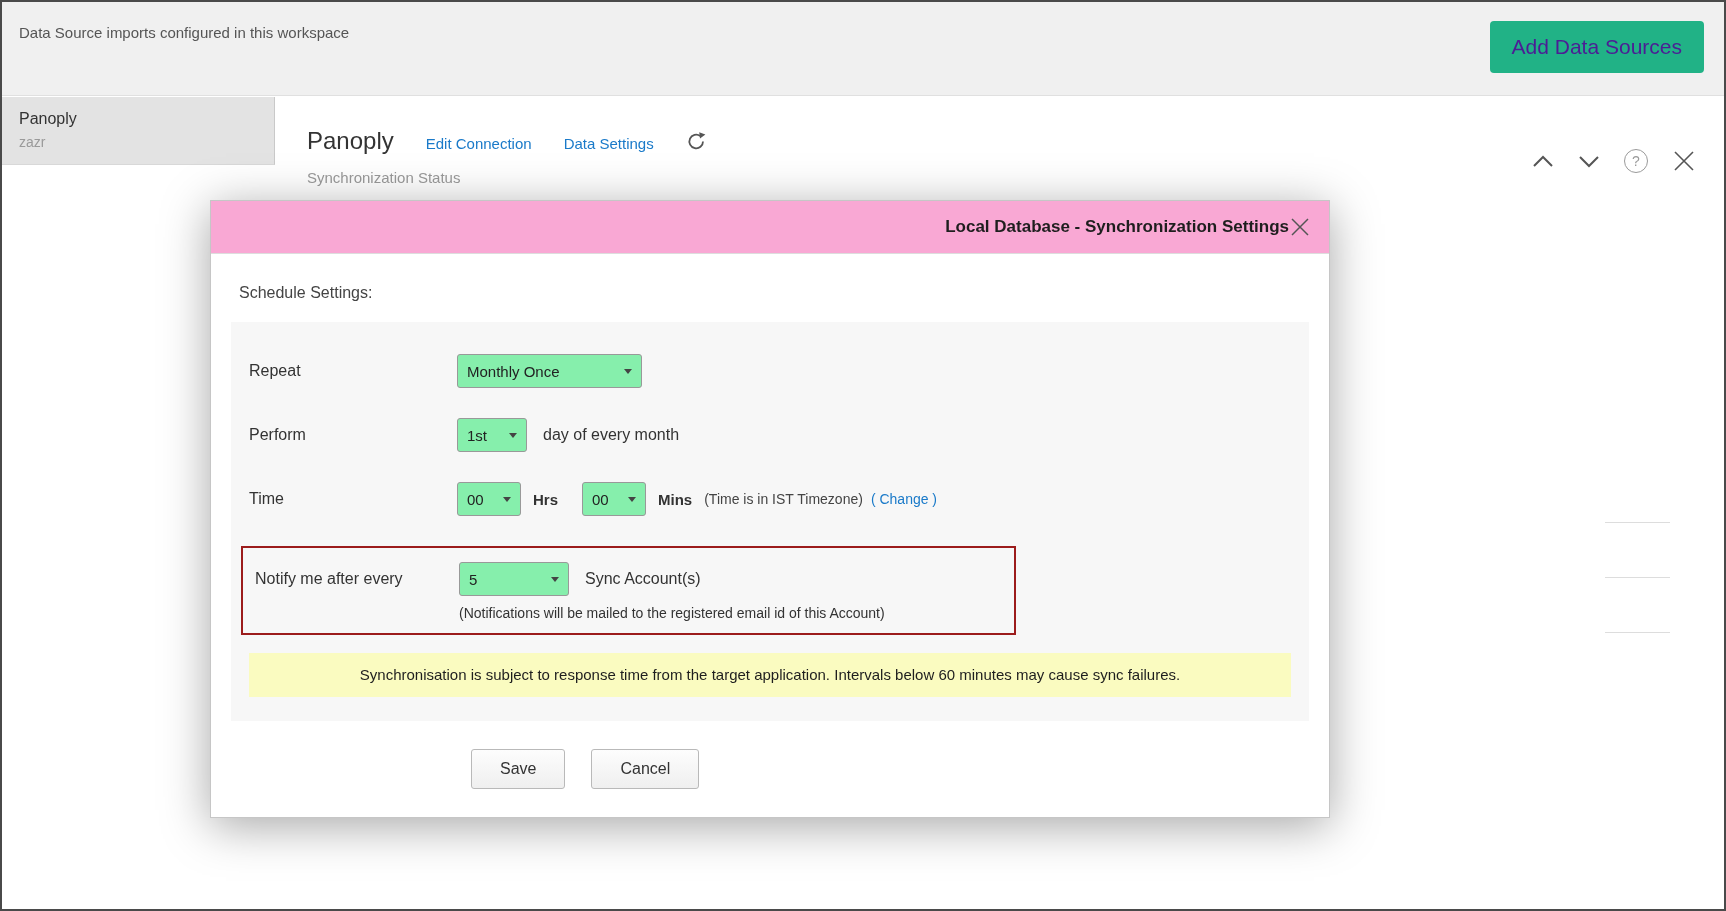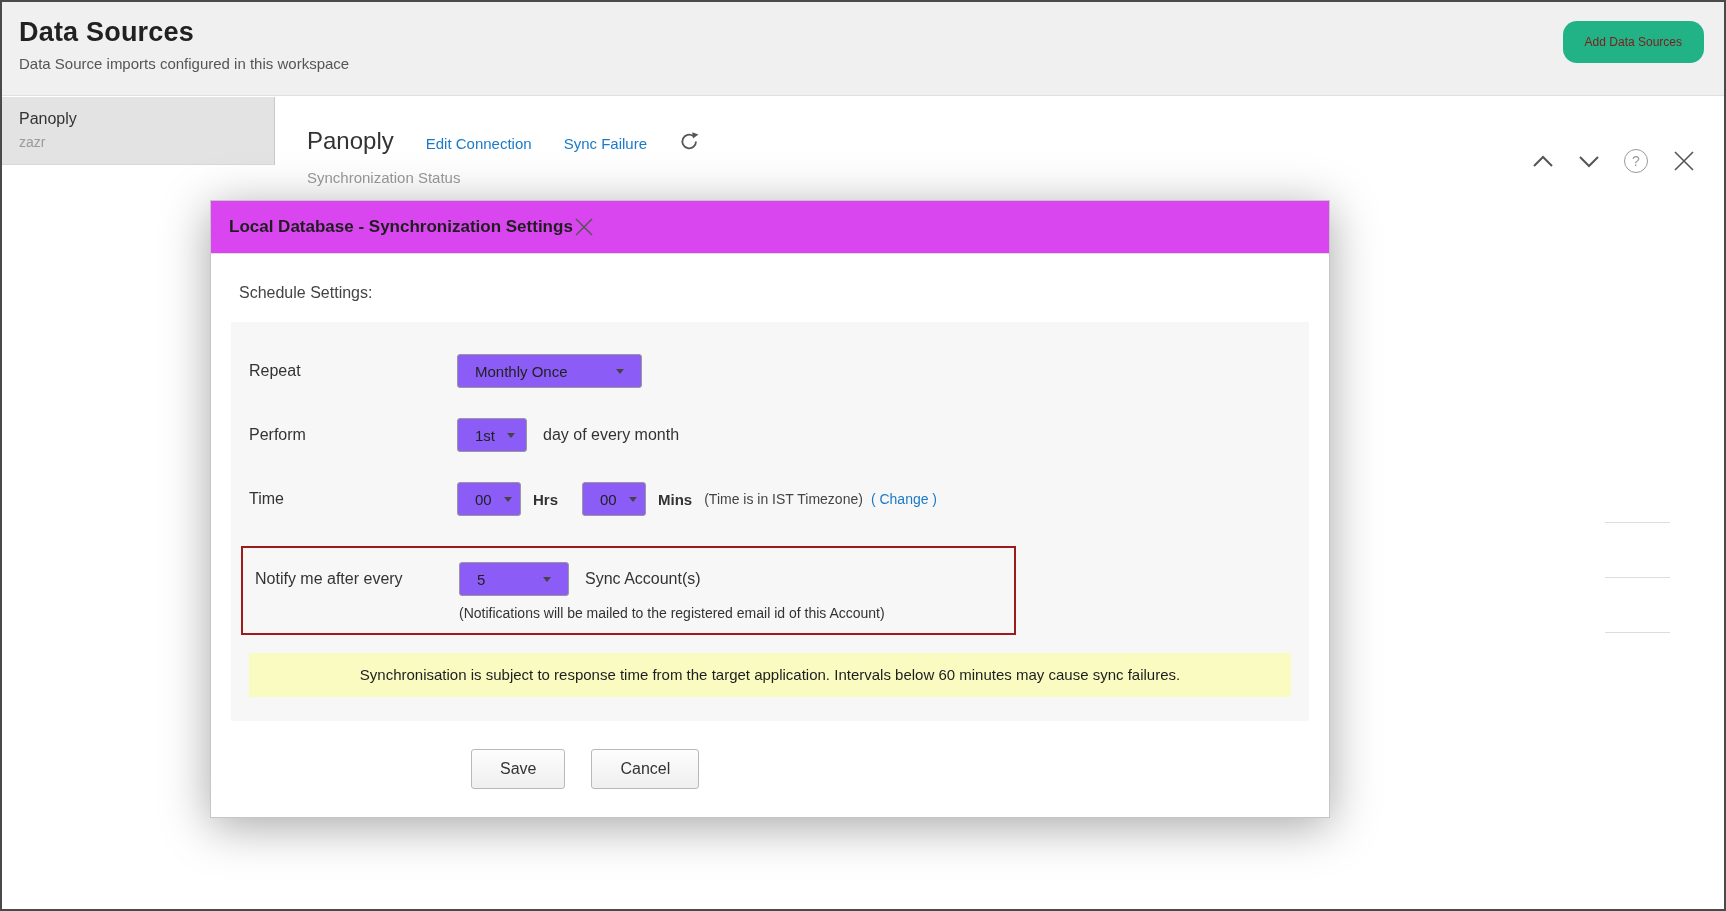--- a/index.html
+++ b/index.html
@@ -12,22 +12,22 @@
 
   
   .top-header {
     height: 94px; background: #f0f0f0; border-bottom: 1px solid #e0e0e0;
     padding: 15px 0 0 17px; position: relative;
   }
   .page-title { font-size: 27px; font-weight: 700; color: #212121; letter-spacing: .2px; }
   .page-subtitle { font-size: 15px; color: #555; margin-top: 7px; }
   .add-btn {
     position: absolute; right: 20px; top: 19px;
-    background: #21B286; color: #7f1d1d; border: none; border-radius: 14px;
-    padding: 14px 22px; font-size: 12px; cursor: pointer; font-family: inherit;
+    background: #21B286; color: #4c1d95; border: none; border-radius: 4px;
+    padding: 14px 22px; font-size: 21px; cursor: pointer; font-family: inherit;
   }
 
   
   .sidebar { position: absolute; left: 0; top: 95px; width: 273px; bottom: 0; background: #fff; }
   .sidebar-item {
     background: #e3e3e3; padding: 13px 17px 14px;
     border-right: 1px solid #c9c9c9; border-bottom: 1px solid #d8d8d8; cursor: pointer;
   }
   .sidebar-item-name { font-size: 16px; color: #333; }
   .sidebar-item-sub { font-size: 14px; color: #9a9a9a; margin-top: 6px; }
@@ -47,36 +47,36 @@
   }
   .bg-divider { position: absolute; height: 1px; background: #ddd; left: 1330px; width: 65px; }
 
   
   .modal {
     position: absolute; left: 208px; top: 198px; width: 1120px;
     background: #fff; border: 1px solid #c6c6c6;
     box-shadow: 0 8px 45px rgba(0,0,0,.35); z-index: 5;
   }
   .modal-header {
-    background: #d946ef; border-bottom: 1px solid #ddd;
-    display: flex; align-items: center; justify-content: flex-start;
+    background: #f9a8d4; border-bottom: 1px solid #ddd;
+    display: flex; align-items: center; justify-content: flex-end;
     padding: 15px 18px;
   }
   .modal-title { font-size: 17px; font-weight: 700; color: #1e1e1e; }
   .modal-body { padding: 24px 20px 28px; }
   .section-label { font-size: 16px; color: #444; margin: 6px 0 20px 8px; }
 
   .form-panel { background: #f7f7f7; padding: 32px 18px 24px; }
   .form-row { display: flex; align-items: center; margin-bottom: 30px; }
   .row-label { width: 208px; font-size: 16px; color: #333; flex: 0 0 auto; }
 
   .select {
     display: inline-flex; align-items: center; justify-content: space-between;
-    background: #8b5cf6; border: 1px solid #999; border-radius: 3px;
-    height: 34px; padding: 0 17px; font-size: 15px; color: #222; cursor: pointer; flex: 0 0 auto;
+    background: #86efac; border: 1px solid #999; border-radius: 3px;
+    height: 34px; padding: 0 9px; font-size: 15px; color: #222; cursor: pointer; flex: 0 0 auto;
   }
   .caret {
     width: 0; height: 0; border-left: 4px solid transparent; border-right: 4px solid transparent;
     border-top: 5px solid #444; margin-left: 12px; flex: 0 0 auto;
   }
   .w-lg { width: 185px; } .w-sm { width: 70px; } .w-xs { width: 64px; } .w-md { width: 110px; }
 
   .after-text { font-size: 16px; color: #333; margin-left: 16px; }
   .unit-label { font-size: 15px; font-weight: 700; color: #333; margin-left: 12px; }
   .unit-gap { margin-right: 24px; }
@@ -101,37 +101,36 @@
     background: linear-gradient(#fdfdfd, #efefef); border: 1px solid #b9b9b9; border-radius: 3px;
     padding: 10px 28px; font-size: 16px; color: #333; cursor: pointer; font-family: inherit;
   }
 </style>
 </head>
 <body>
 
 <div class="screen">
 
   <div class="top-header">
-    <div class="page-title">Data Sources</div>
     <div class="page-subtitle">Data Source imports configured in this workspace</div>
     <button class="add-btn">Add Data Sources</button>
   </div>
 
   <div class="sidebar">
     <div class="sidebar-item">
       <div class="sidebar-item-name">Panoply</div>
       <div class="sidebar-item-sub">zazr</div>
     </div>
   </div>
 
   <div class="main">
     <div class="main-title-row">
       <span class="main-title">Panoply</span>
       <a class="main-link">Edit Connection</a>
-      <a class="main-link">Sync Failure</a>
+      <a class="main-link">Data Settings</a>
       <span class="refresh-wrap icon-btn">
         <svg width="21" height="21" viewBox="0 0 21 21">
           <path d="M17 10.5 A6.8 6.8 0 1 1 14.2 5" fill="none" stroke="#555" stroke-width="1.8"></path>
           <polygon points="13.2,1.2 19.4,3.6 14,7.4" fill="#555"></polygon>
         </svg>
       </span>
     </div>
     <div class="main-status">Synchronization Status</div>
 
     <div class="main-icons">

